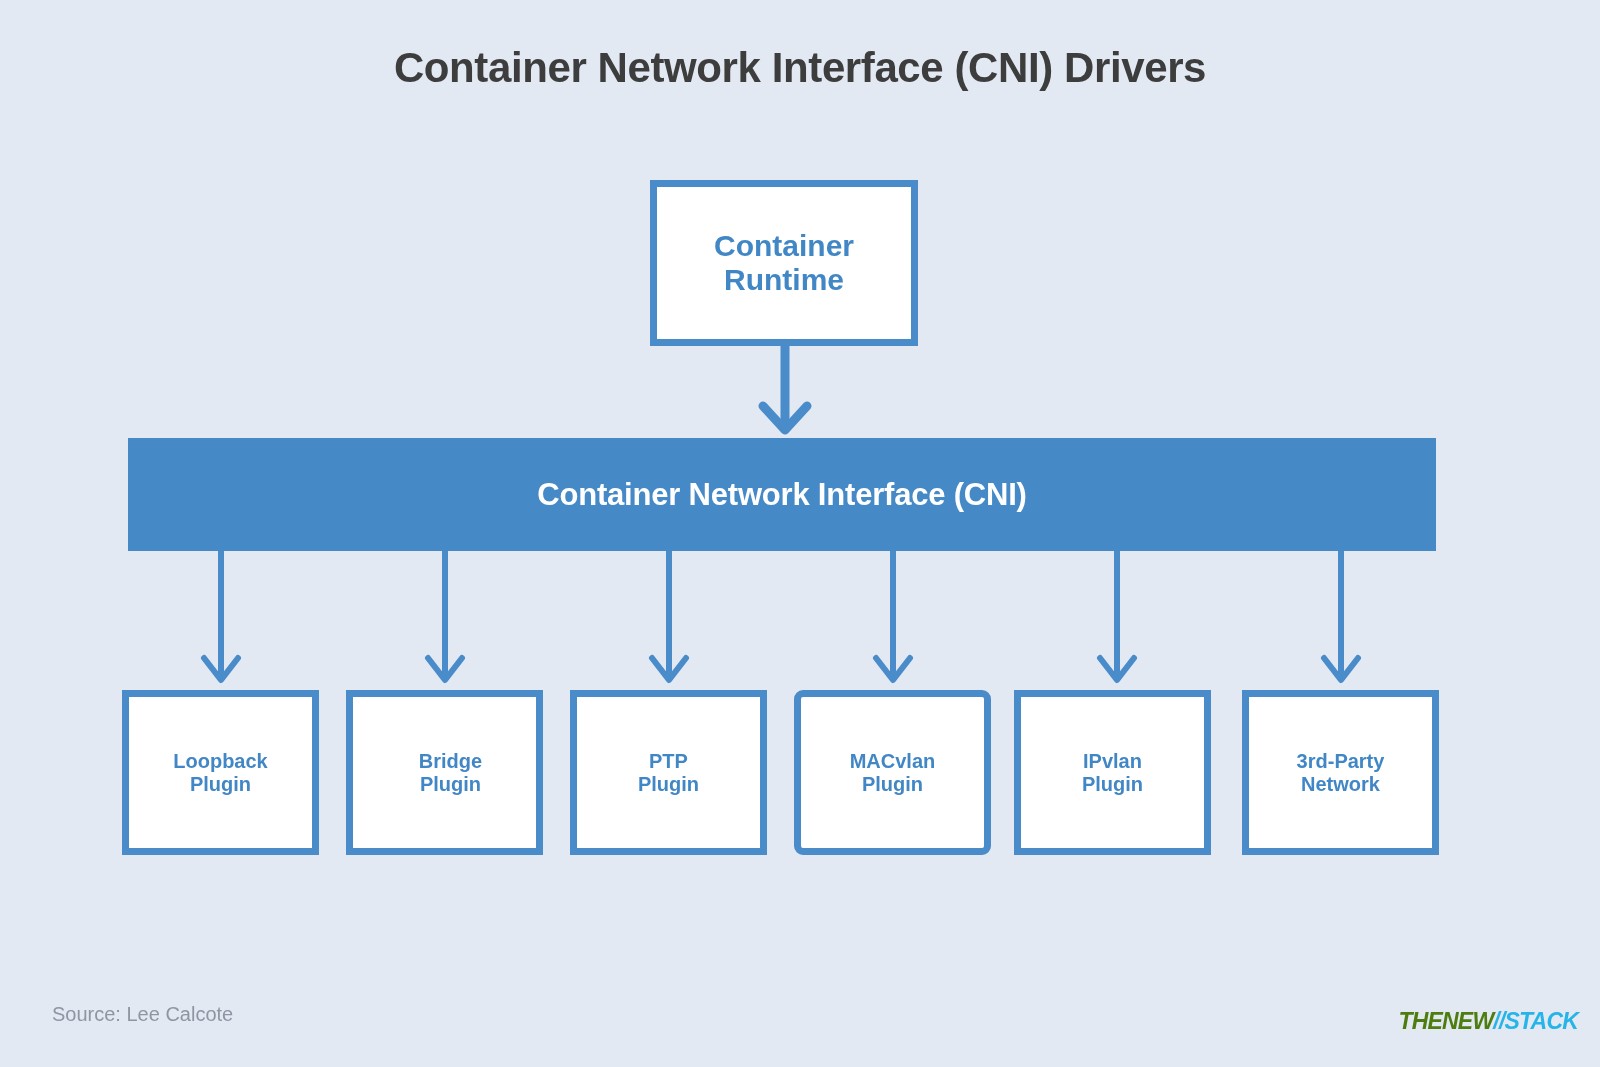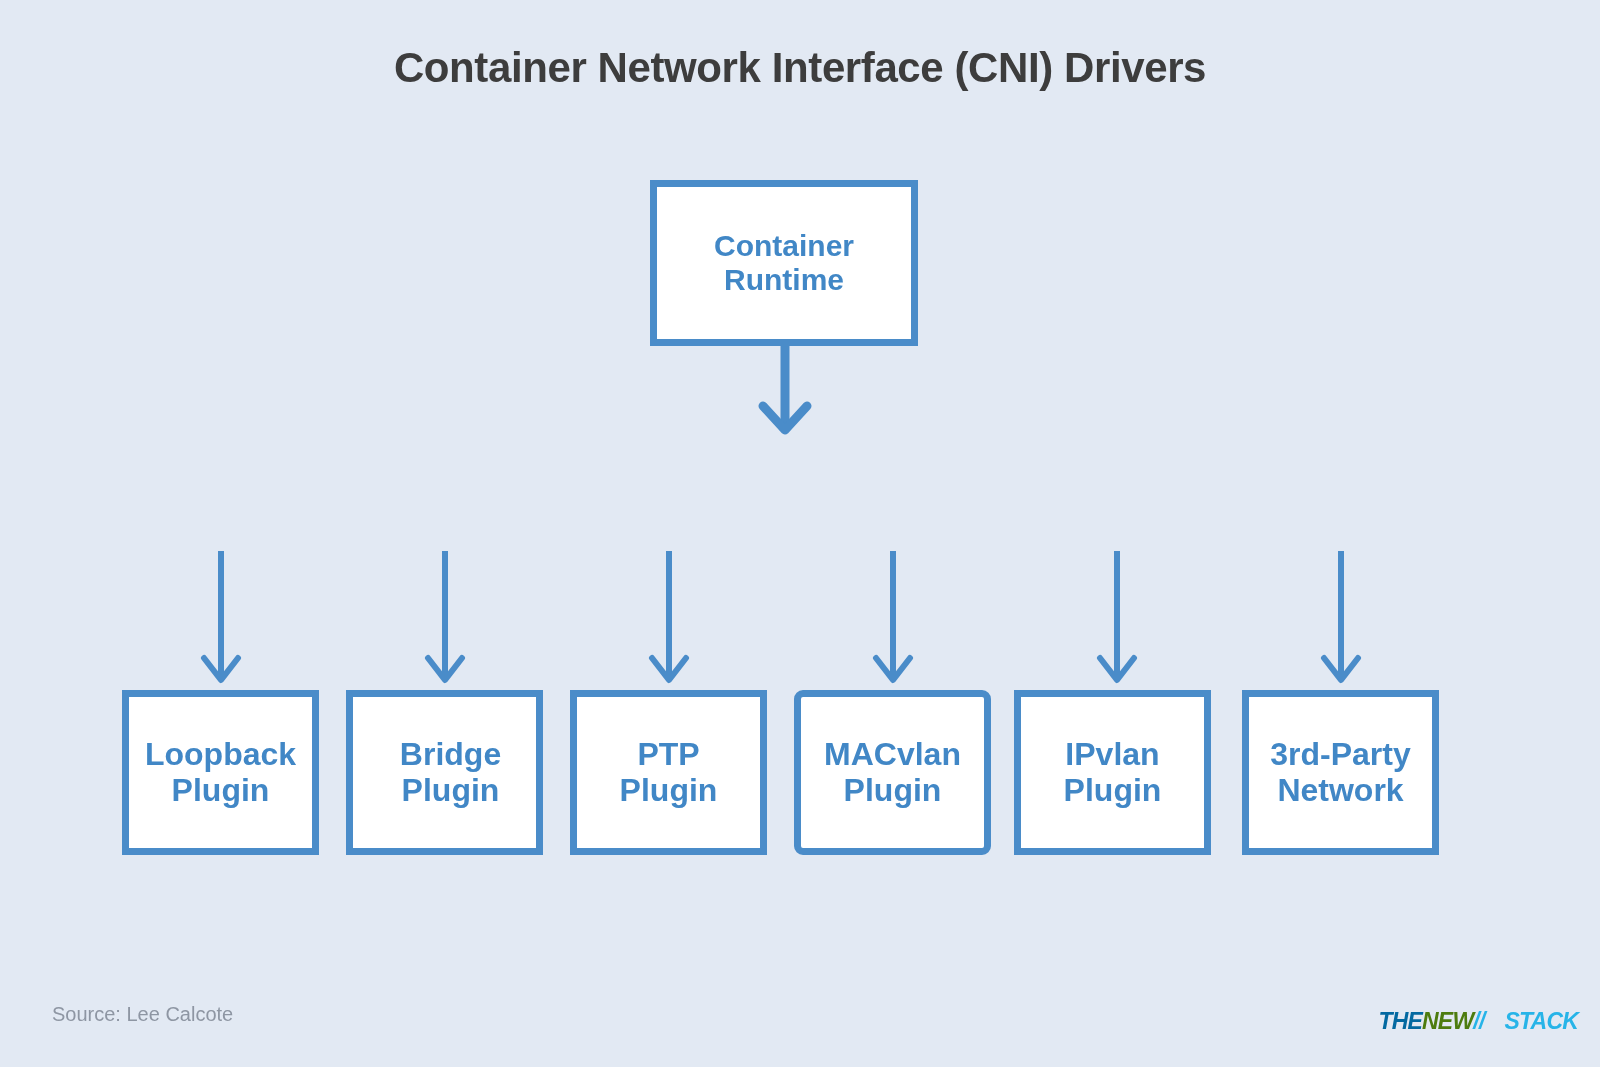--- a/index.html
+++ b/index.html
@@ -82,21 +82,21 @@
     letter-spacing: -0.2px;
   }
 
   
   .plugin-box {
     top: 690px;
     width: 197px;
     height: 165px;
   }
   .plugin-box .node-label {
-    font-size: 32px;
+    font-size: 20px;
   }
 
   
   .arrow-svg {
     position: absolute;
     overflow: visible;
     pointer-events: none;
   }
 
   
@@ -134,20 +134,23 @@
   <div class="node-box" id="runtime-box">
     <div class="node-label">Container
 Runtime</div>
   </div>
 
   <svg class="arrow-svg" style="left:740px; top:340px;" width="90" height="105" viewBox="0 0 90 105">
     <path d="M45 2 L45 88" stroke="#4a8cc9" stroke-width="9" fill="none" stroke-linecap="butt"></path>
     <path d="M23 66 L45 90 L67 66" stroke="#4a8cc9" stroke-width="9" fill="none" stroke-linecap="round" stroke-linejoin="round"></path>
   </svg>
 
+  <div id="cni-bar">
+    <div class="bar-label">Container Network Interface (CNI)</div>
+  </div>
 
   <div id="plugin-arrows">
       <svg class="arrow-svg" width="70" height="139" viewBox="0 0 70 139" style="left: 185.5px; top: 551px;">
         <path d="M35 0 L35 127" stroke="#4a8cc9" stroke-width="6" fill="none"></path>
         <path d="M18 107 L35 129 L52 107" stroke="#4a8cc9" stroke-width="6" fill="none" stroke-linecap="round" stroke-linejoin="round"></path>
       </svg>
       <svg class="arrow-svg" width="70" height="139" viewBox="0 0 70 139" style="left: 409.5px; top: 551px;">
         <path d="M35 0 L35 127" stroke="#4a8cc9" stroke-width="6" fill="none"></path>
         <path d="M18 107 L35 129 L52 107" stroke="#4a8cc9" stroke-width="6" fill="none" stroke-linecap="round" stroke-linejoin="round"></path>
       </svg>
@@ -192,19 +195,19 @@
       </div>
       <div class="node-box plugin-box" style="left: 1242px;">
         <div class="node-label">3rd-Party
 Network</div>
       </div>
     </div>
 
   <div id="source-note">Source: Lee Calcote</div>
 
   <div id="tns-logo">
-    <span style="color:#0369a1;">THE</span>
+    <span style="color:#4d7c0f;">THE</span>
       <span style="color:#4d7c0f;">NEW</span>
       <span style="color:#27b4e8;">//</span>
-      <span style="color:#27b4e8;padding-left:20px;">STACK</span>
+      <span style="color:#27b4e8;">STACK</span>
   </div>
 
 </div>
 
 </body></html>

